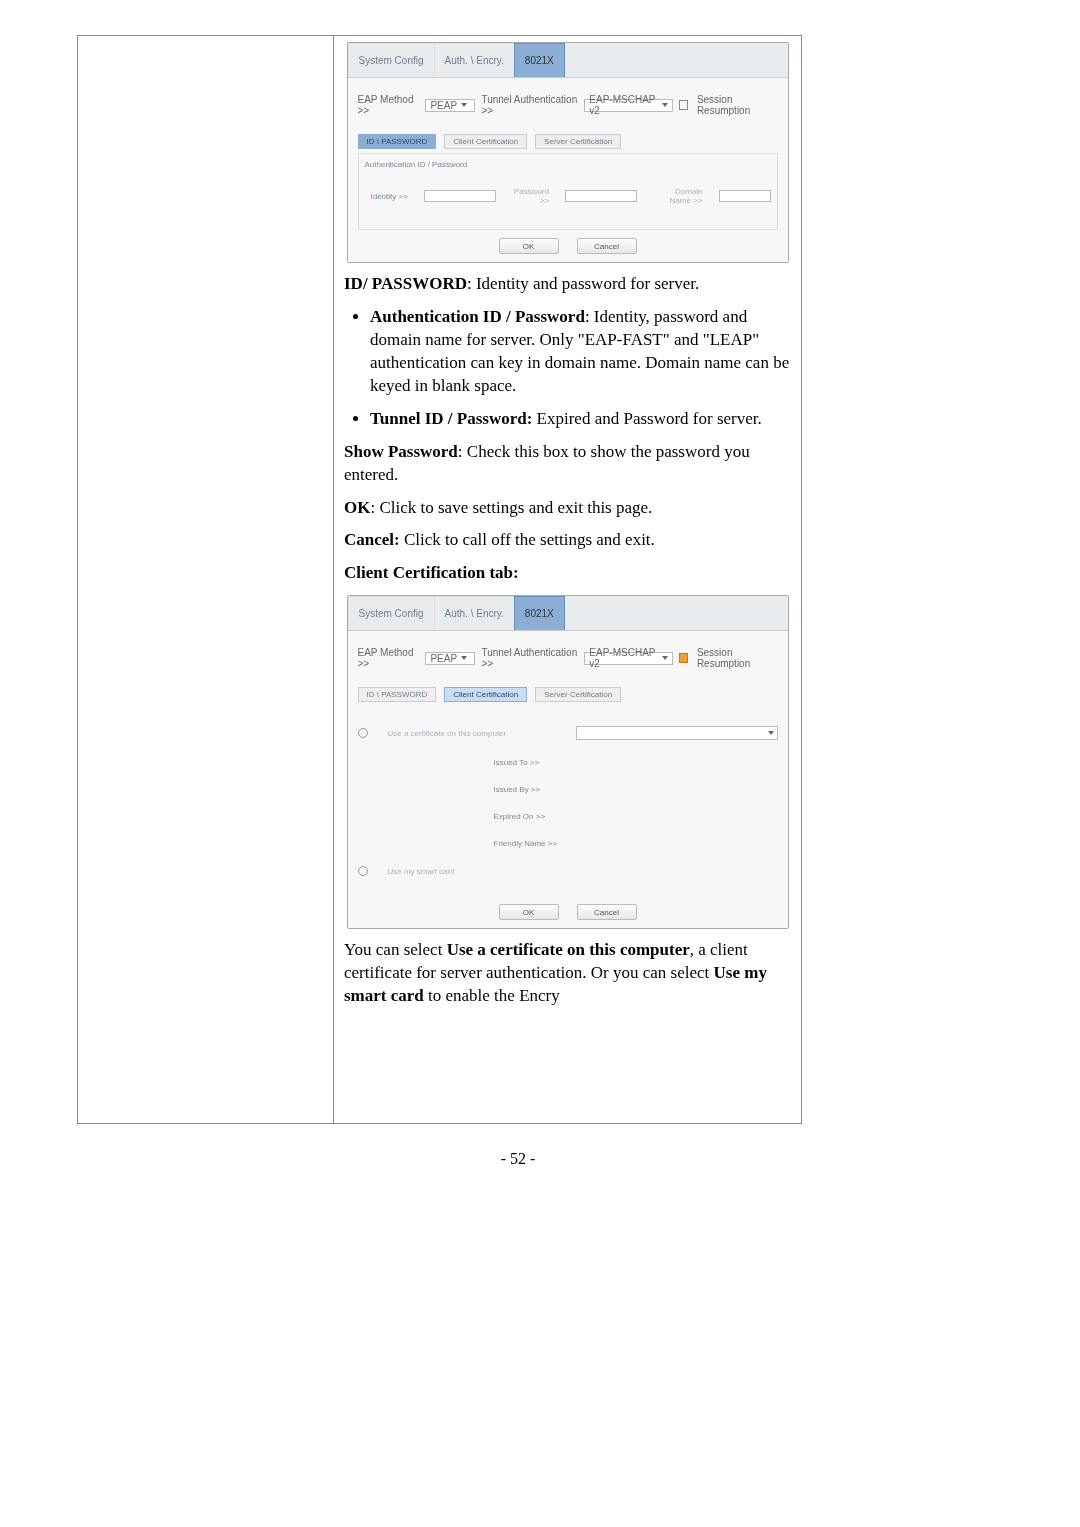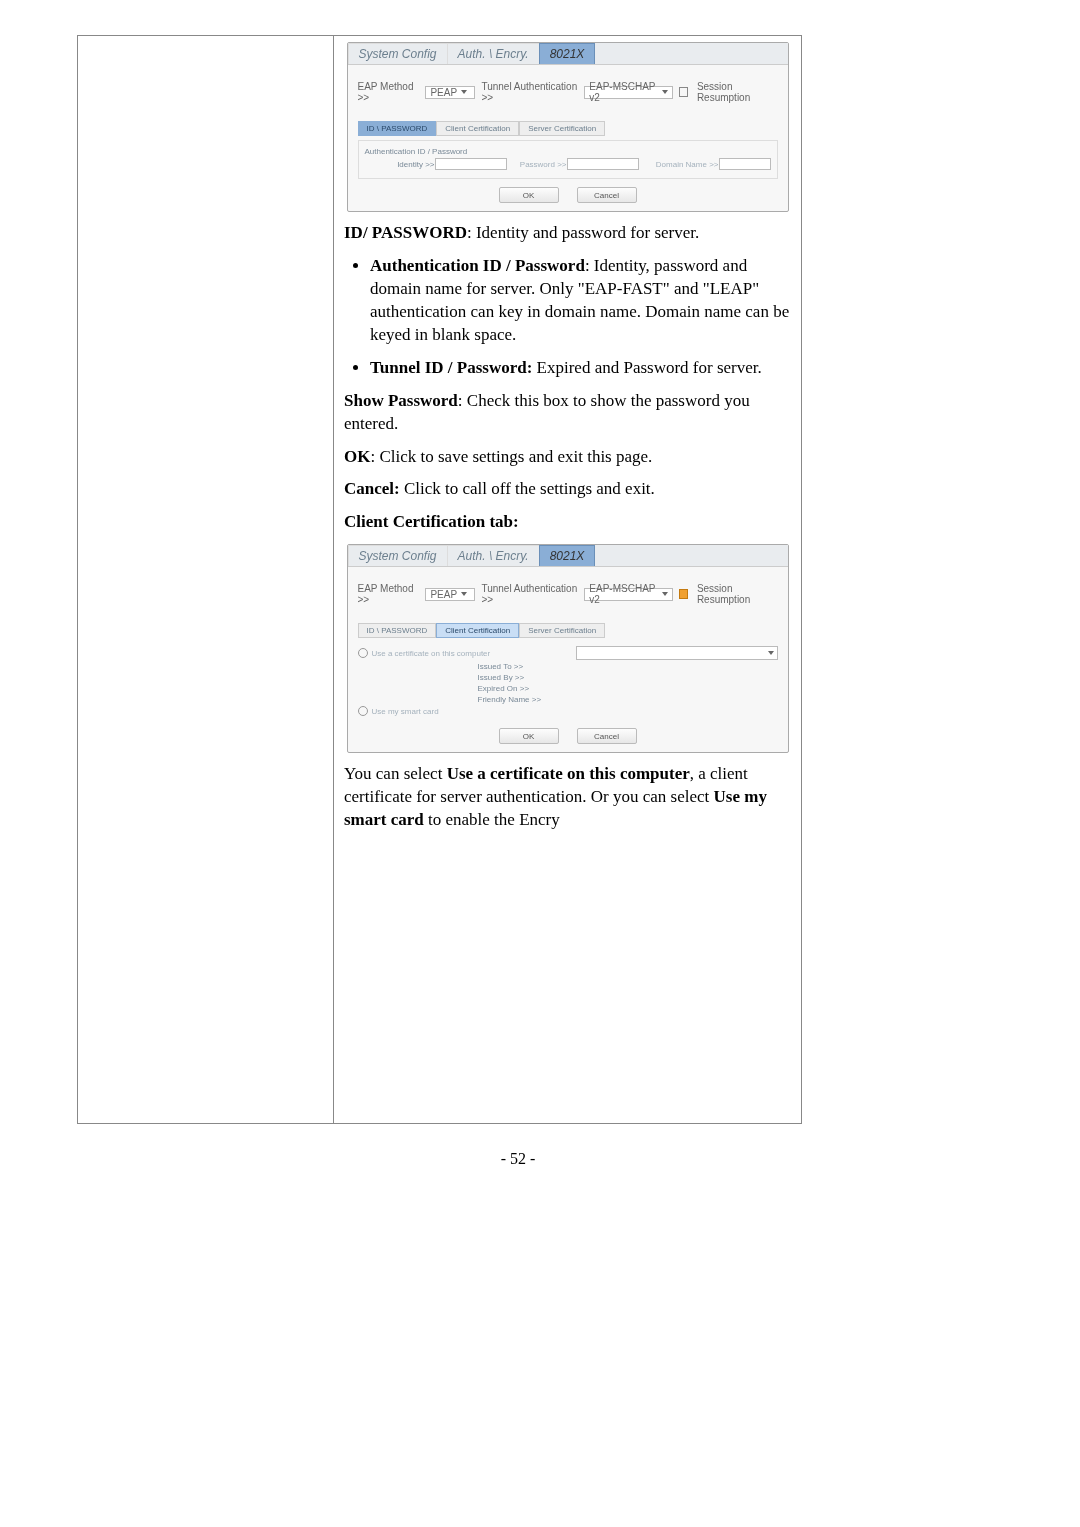--- a/index.html
+++ b/index.html
@@ -51,27 +51,26 @@
     border-radius: 2px;
     position: relative;
   }
   .tabs {
     display: flex;
     align-items: flex-end;
     background: #e9ecef;
     border-bottom: 1px solid #ccc;
   }
   .tab {
-    padding: 3px 10px;
-    font-size: 12px;
+    padding: 11px 10px;
+    font-size: 10px;
     border-top: 1px solid #ddd;
     border-left: 1px solid #ddd;
     background: #e9ecef;
     color: #6c7f8e;
-    font-style: italic;
   }
   .tab.active {
     background: #8aaed6;
     border: 1px solid #6a8fb8;
     border-bottom: none;
     color: #333;
     font-weight: normal;
   }
   .eap-row {
     display: flex;
@@ -102,42 +101,42 @@
     height: 8px;
     border: 1px solid #888;
     display: inline-block;
     vertical-align: middle;
     margin-right: 3px;
   }
   .chk.orange { background: #f0a030; border-color: #c47a10; }
   .subtabs {
     display: flex;
     padding-left: 10px;
-    gap: 0;
+    gap: 8px;
     margin-top: 2px;
   }
   .subtab {
     background: #eee;
     border: 1px solid #ccc;
     padding: 2px 8px;
     font-size: 8px;
     color: #6c7f8e;
   }
   .subtab.active { background: #c9def5; border-color:#8aaed6; color:#2b4a6b; }
   .subtab.active.orange { background:#8aaed6; }
   .group {
     margin: 4px 10px;
     border: 1px solid #ddd;
     padding: 6px;
   }
   .group legend, .group .legend {
     font-size: 8px;
     color: #7a8a98;
   }
-  .fieldrow { display:flex; align-items:center; gap:0; margin:2px 0; }
+  .fieldrow { display:flex; align-items:center; gap:16px; margin:18px 0; }
   .fieldlabel { font-size: 8px; color:#7a8a98; text-align:right; width:70px; }
   .txt {
     border: 1px solid #bbb;
     background:#fff;
     height: 10px;
     min-width: 70px;
     flex: 0 0 auto;
   }
   .btnrow { display:flex; justify-content:center; gap:18px; padding:4px 0 8px 0; }
   .btn {

